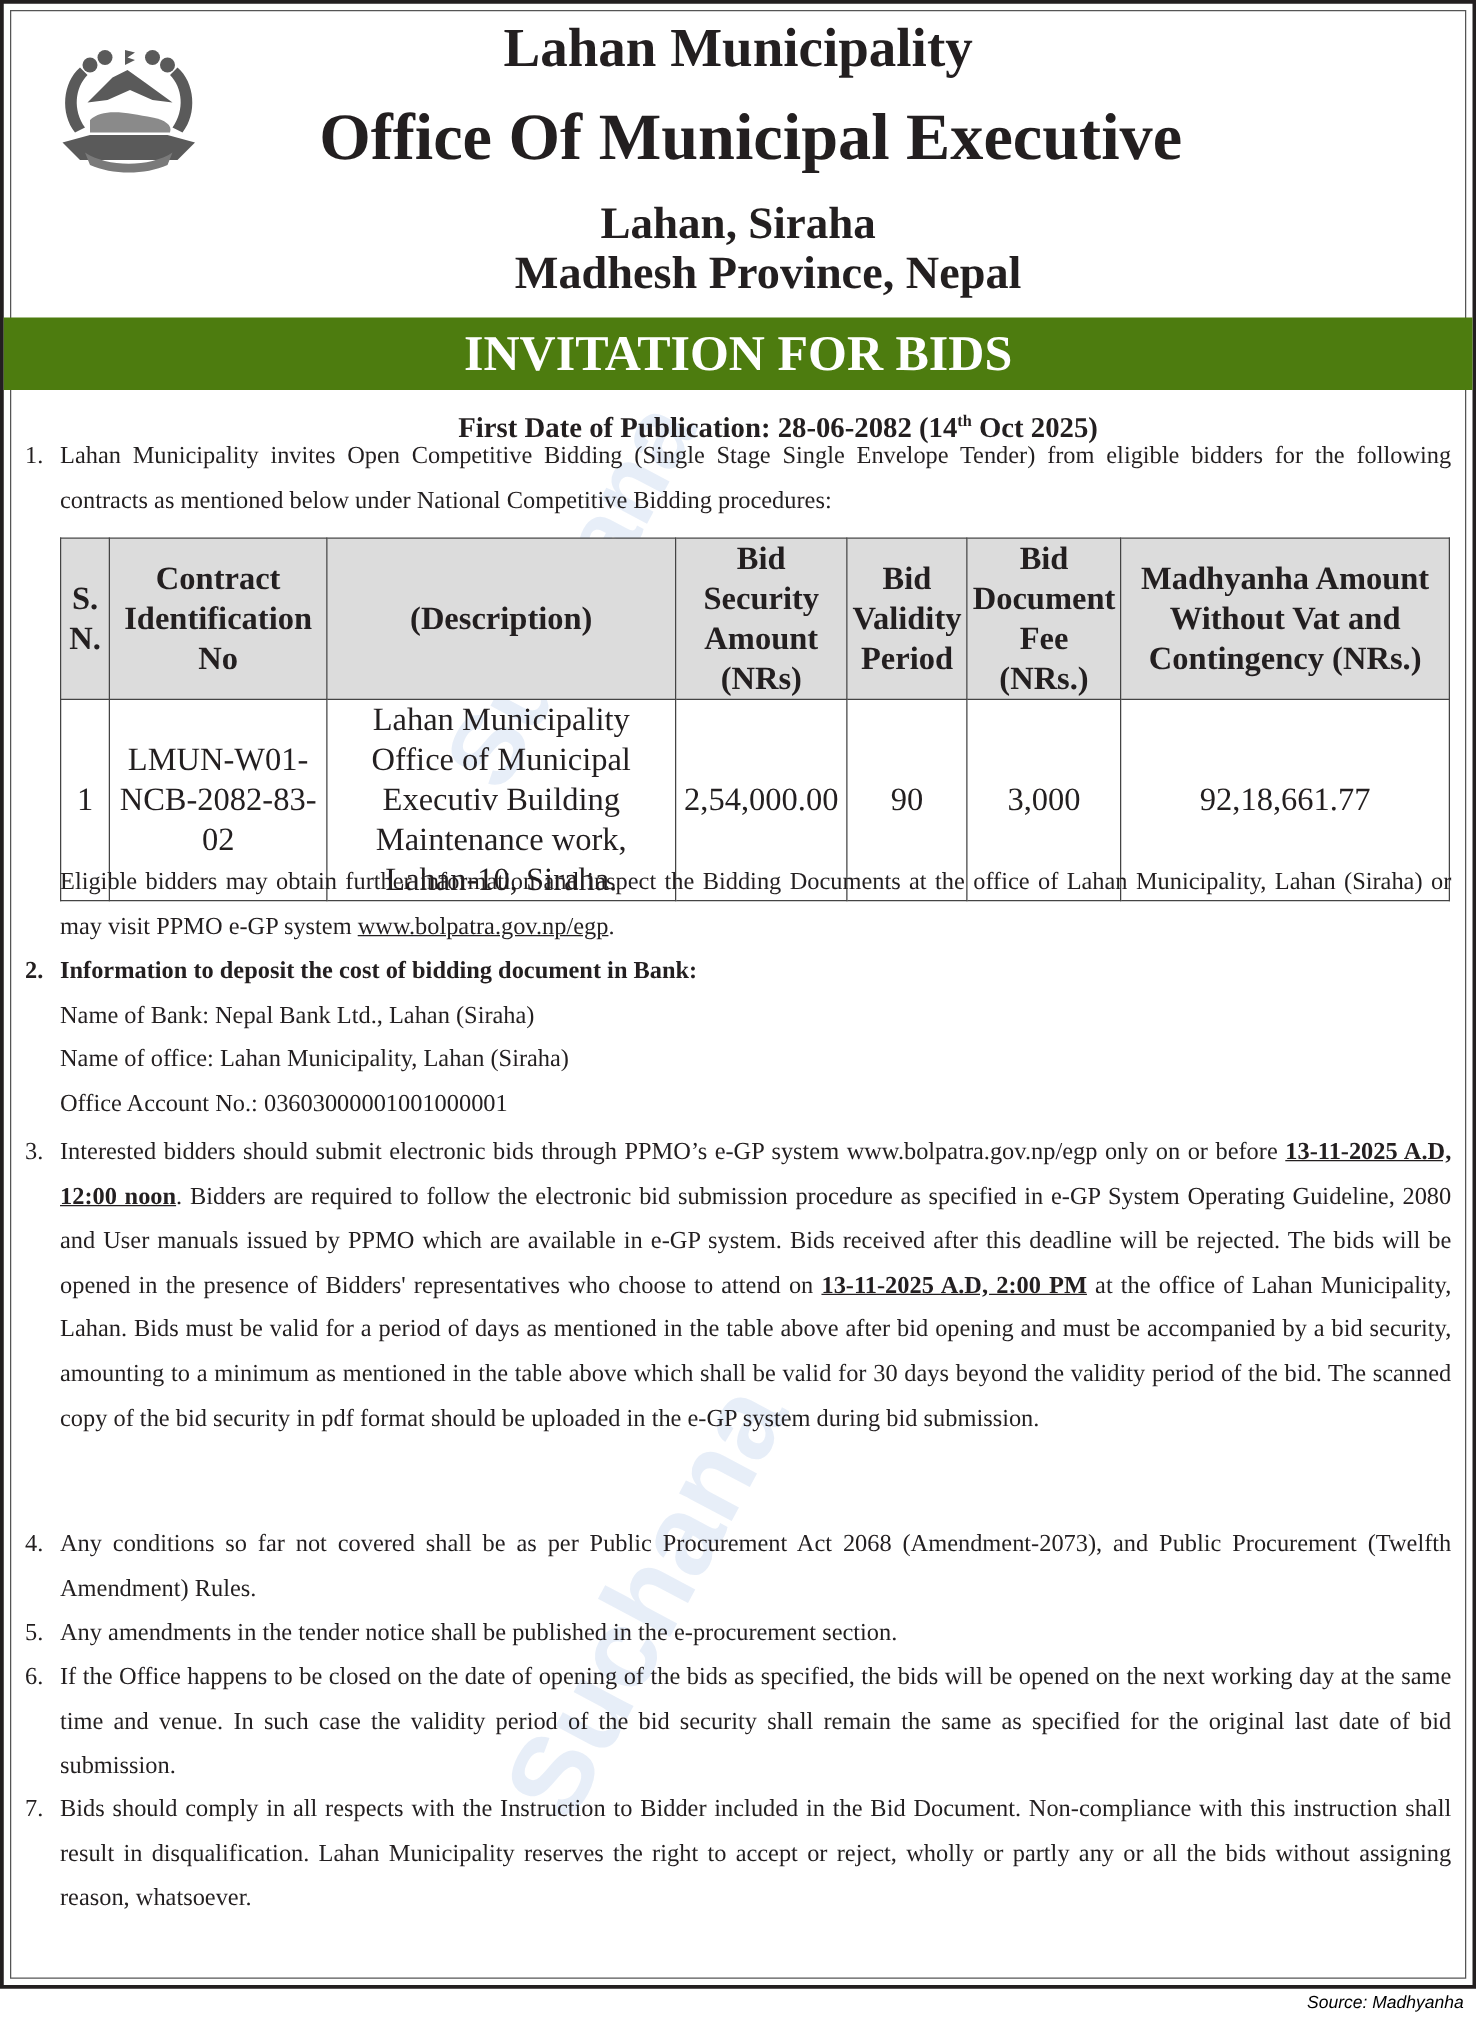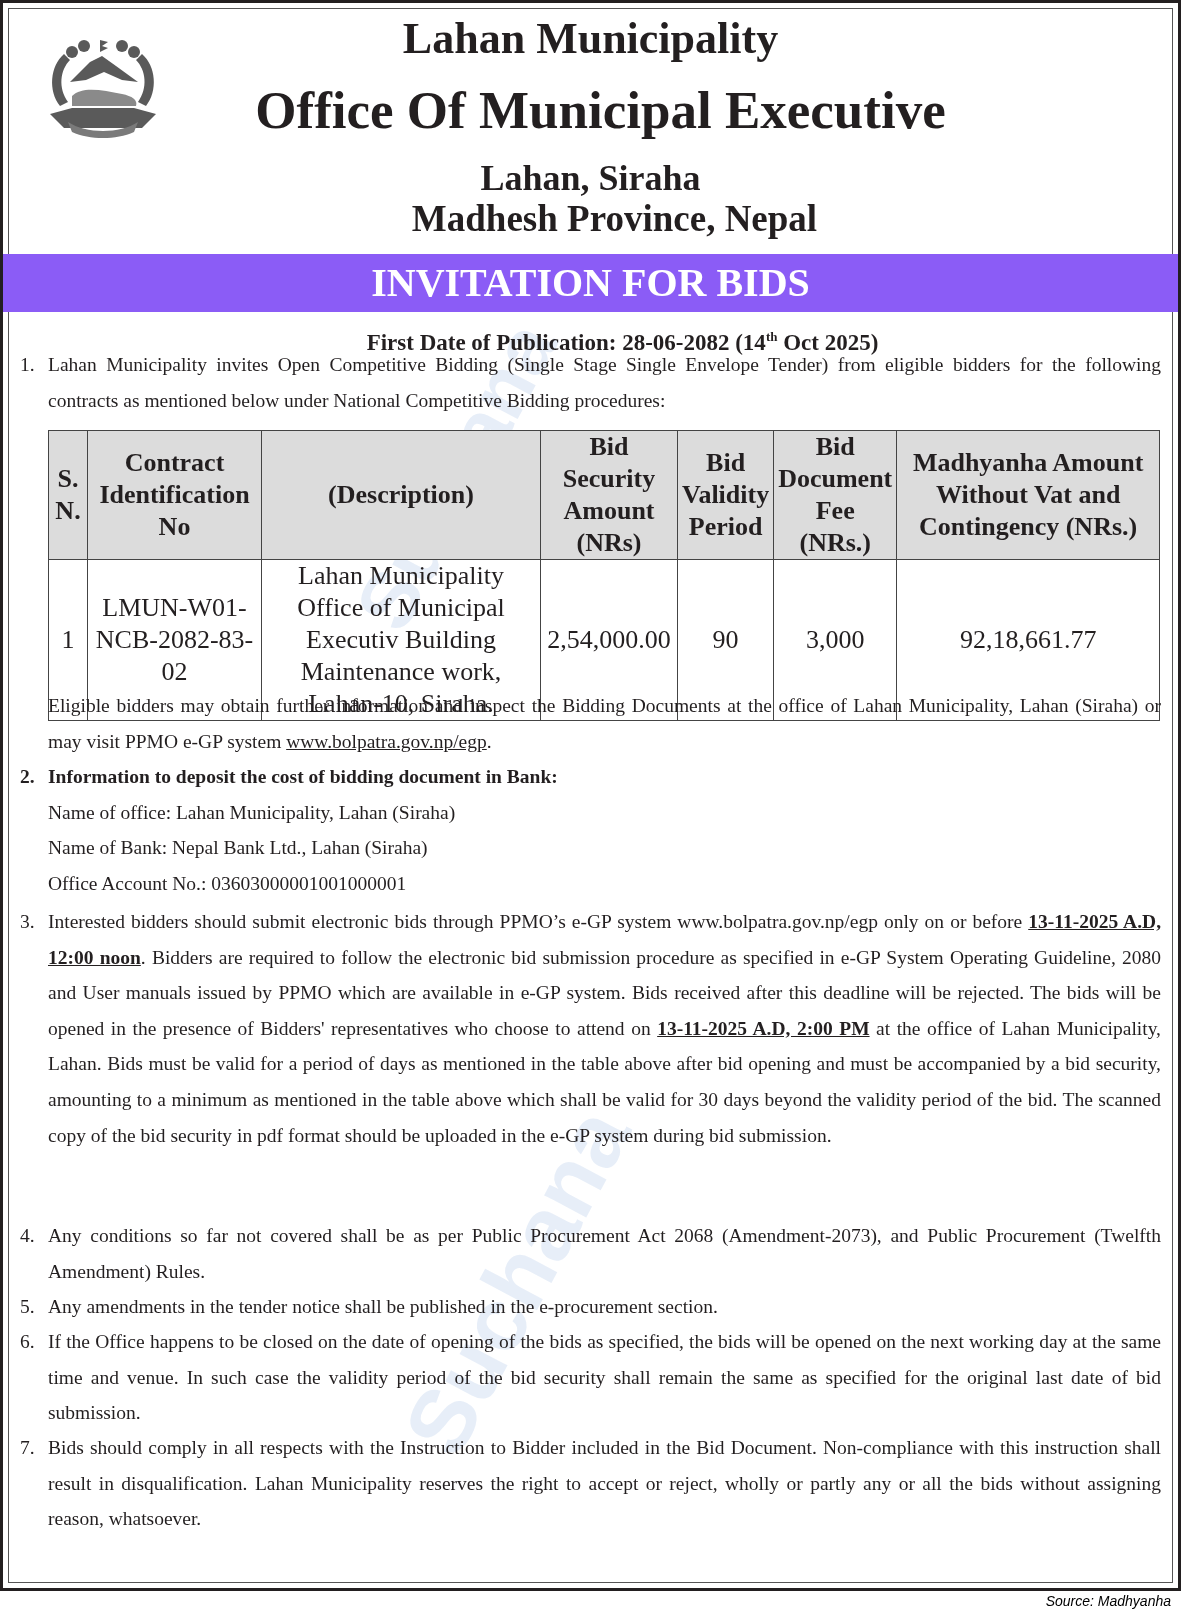--- a/index.html
+++ b/index.html
@@ -13,21 +13,21 @@
 
   .logo { position: absolute; left: 42px; top: 36px; width: 122px; height: 106px; }
 
   .hdr { position: absolute; left: 0; width: 1181px; text-align: center; font-weight: bold; }
   .h1 { top: 8px; font-size: 44px; line-height: 62px; }
   .h2 { top: 78px; font-size: 53px; line-height: 64px; padding-left: 10px; }
   .h3 { top: 156px; font-size: 36px; line-height: 44px; }
   .h4 { top: 196px; font-size: 37px; line-height: 46px; margin-left: 24px; }
 
   .banner { position: absolute; left: 3px; right: 3px; top: 254px; height: 58px;
-            background: #8b5cf6; color: #fff; text-align: center; font-weight: bold;
+            background: #4d7c0f; color: #fff; text-align: center; font-weight: bold;
             font-size: 40px; line-height: 58px; }
 
   .pubdate { position: absolute; left: 0; width: 1181px; top: 322px; text-align: center;
              font-weight: bold; font-size: 23px; line-height: 30px; margin-left: 32px; }
   .pubdate sup { font-size: 13px; }
 
   .body { position: absolute; left: 20px; right: 20px; font-size: 19.5px; line-height: 35.6px;
           text-align: justify; }
   .ol-item { display: flex; }
   .num { width: 28px; flex: 0 0 28px; }
@@ -123,22 +123,22 @@
     <span class="num"></span>
     <span class="txt"><span>Eligible bidders may obtain further information and inspect the Bidding Documents at the office of Lahan Municipality, Lahan (Siraha) or may visit PPMO e-GP system </span><span class="u">www.bolpatra.gov.np/egp</span><span>.</span></span>
   </div>
 </div>
 
 <div class="body" style="top:759px;">
   <div class="ol-item">
     <span class="num b">2.</span>
     <span class="txt">
       <div class="b">Information to deposit the cost of bidding document in Bank:</div>
+      <div>Name of Bank: Nepal Bank Ltd., Lahan (Siraha)</div>
       <div>Name of office: Lahan Municipality, Lahan (Siraha)</div>
-      <div>Name of Bank: Nepal Bank Ltd., Lahan (Siraha)</div>
       <div>Office Account No.: 03603000001001000001</div>
     </span>
   </div>
 </div>
 
 <div class="body" style="top:904px;">
   <div class="ol-item">
     <span class="num">3.</span>
     <span class="txt"><span>Interested bidders should submit electronic bids through PPMO’s e-GP system www.bolpatra.gov.np/egp only on or before </span><span class="b u">13-11-2025 A.D, 12:00 noon</span><span>. Bidders are required to follow the electronic bid submission procedure as specified in e-GP System Operating Guideline, 2080 and User manuals issued by PPMO which are available in e-GP system. Bids received after this deadline will be rejected. The bids will be opened in the presence of Bidders' representatives who choose to attend on </span><span class="b u">13-11-2025 A.D, 2:00 PM</span><span> at the office of Lahan Municipality, Lahan. Bids must be valid for a period of days as mentioned in the table above after bid opening and must be accompanied by a bid security, amounting to a minimum as mentioned in the table above which shall be valid for 30 days beyond the validity period of the bid. The scanned copy of the bid security in pdf format should be uploaded in the e-GP system during bid submission.</span></span>
   </div>

